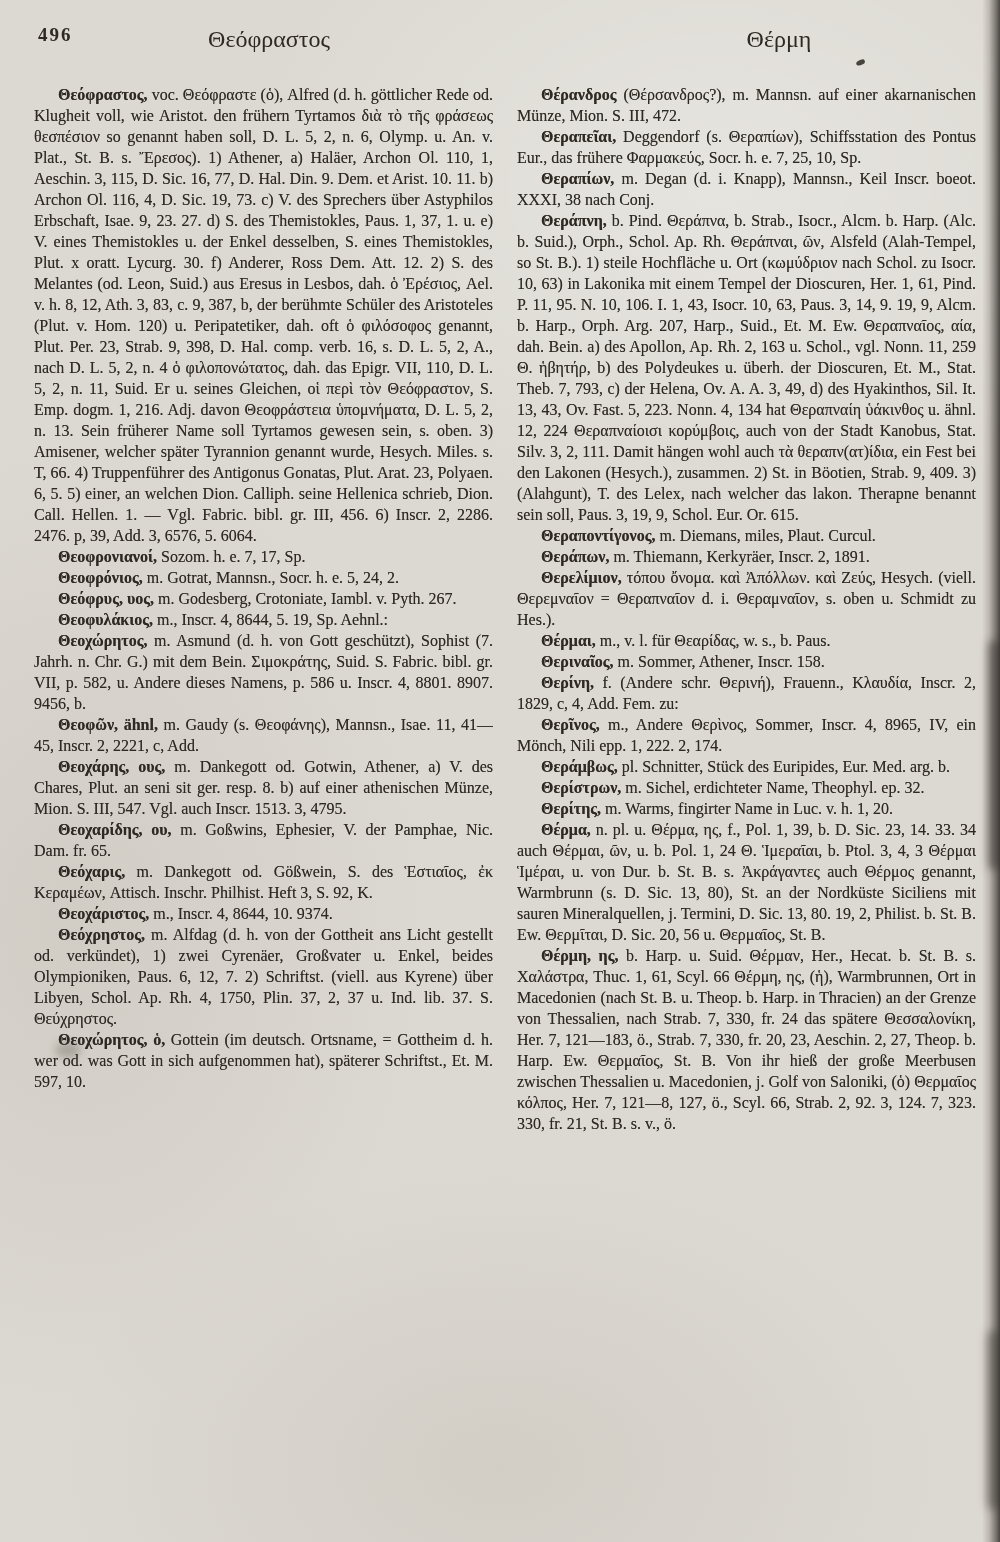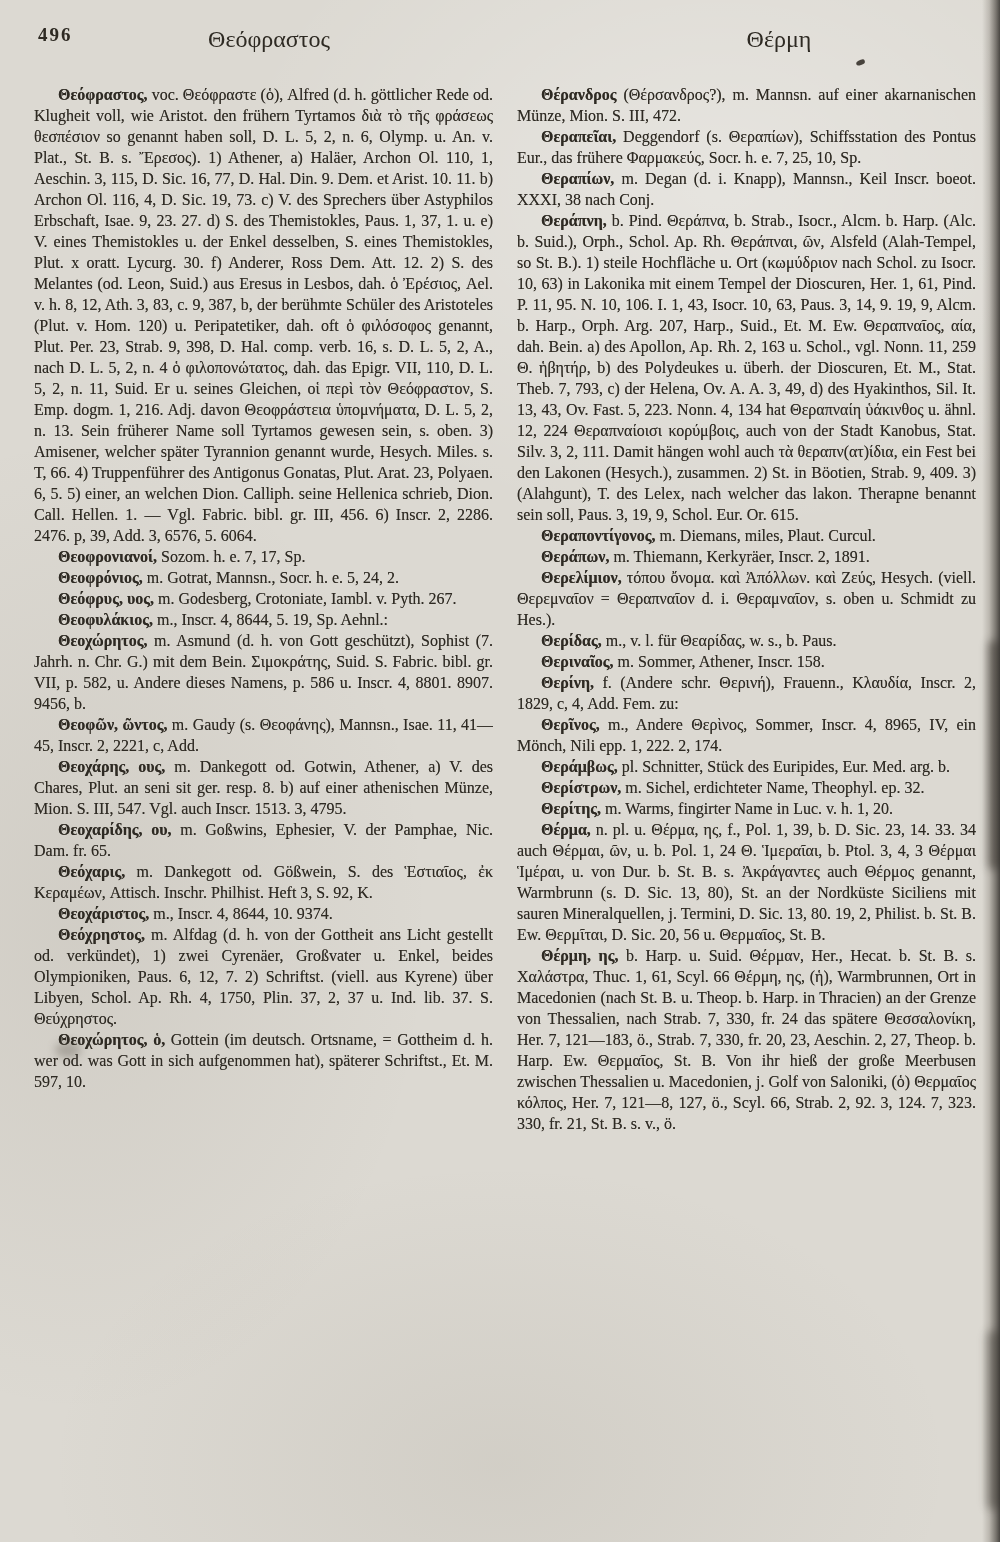--- a/index.html
+++ b/index.html
@@ -79,38 +79,38 @@
 
   <div class="columns">
 
     <div class="col">
       <p class="entry"><b class="lemma">Θεόφραστος,</b><span>voc. Θεόφραστε (ὁ), Alfred (d. h. göttlicher Rede od. Klugheit voll, wie Aristot. den frühern Tyrtamos διὰ τὸ τῆς φράσεως θεσπέσιον so genannt haben soll, D. L. 5, 2, n. 6, Olymp. u. An. v. Plat., St. B. s. Ἔρεσος). 1) Athener, a) Haläer, Archon Ol. 110, 1, Aeschin. 3, 115, D. Sic. 16, 77, D. Hal. Din. 9. Dem. et Arist. 10. 11. b) Archon Ol. 116, 4, D. Sic. 19, 73. c) V. des Sprechers über Astyphilos Erbschaft, Isae. 9, 23. 27. d) S. des Themistokles, Paus. 1, 37, 1. u. e) V. eines Themistokles u. der Enkel desselben, S. eines Themistokles, Plut. x oratt. Lycurg. 30. f) Anderer, Ross Dem. Att. 12. 2) S. des Melantes (od. Leon, Suid.) aus Eresus in Lesbos, dah. ὁ Ἐρέσιος, Ael. v. h. 8, 12, Ath. 3, 83, c. 9, 387, b, der berühmte Schüler des Aristoteles (Plut. v. Hom. 120) u. Peripatetiker, dah. oft ὁ φιλόσοφος genannt, Plut. Per. 23, Strab. 9, 398, D. Hal. comp. verb. 16, s. D. L. 5, 2, A., nach D. L. 5, 2, n. 4 ὁ φιλοπονώτατος, dah. das Epigr. VII, 110, D. L. 5, 2, n. 11, Suid. Er u. seines Gleichen, οἱ περὶ τὸν Θεόφραστον, S. Emp. dogm. 1, 216. Adj. davon Θεοφράστεια ὑπομνήματα, D. L. 5, 2, n. 13. Sein früherer Name soll Tyrtamos gewesen sein, s. oben. 3) Amisener, welcher später Tyrannion genannt wurde, Hesych. Miles. s. T, 66. 4) Truppenführer des Antigonus Gonatas, Plut. Arat. 23, Polyaen. 6, 5. 5) einer, an welchen Dion. Calliph. seine Hellenica schrieb, Dion. Call. Hellen. 1. — Vgl. Fabric. bibl. gr. III, 456. 6) Inscr. 2, 2286. 2476. p, 39, Add. 3, 6576, 5. 6064.</span></p>
       <p class="entry"><b class="lemma">Θεοφρονιανοί,</b><span>Sozom. h. e. 7, 17, Sp.</span></p>
       <p class="entry"><b class="lemma">Θεοφρόνιος,</b><span>m. Gotrat, Mannsn., Socr. h. e. 5, 24, 2.</span></p>
       <p class="entry"><b class="lemma">Θεόφρυς, υος,</b><span>m. Godesberg, Crotoniate, Iambl. v. Pyth. 267.</span></p>
       <p class="entry"><b class="lemma">Θεοφυλάκιος,</b><span>m., Inscr. 4, 8644, 5. 19, Sp. Aehnl.:</span></p>
       <p class="entry"><b class="lemma">Θεοχώρητος,</b><span>m. Asmund (d. h. von Gott geschützt), Sophist (7. Jahrh. n. Chr. G.) mit dem Bein. Σιμοκράτης, Suid. S. Fabric. bibl. gr. VII, p. 582, u. Andere dieses Namens, p. 586 u. Inscr. 4, 8801. 8907. 9456, b.</span></p>
-      <p class="entry"><b class="lemma">Θεοφῶν, ῶντος,</b><span>m. Gaudy (s. Θεοφάνης), Mannsn., Isae. 11, 41—45, Inscr. 2, 2221, c, Add.</span></p>
+      <p class="entry"><b class="lemma">Θεοφῶν, ähnl,</b><span>m. Gaudy (s. Θεοφάνης), Mannsn., Isae. 11, 41—45, Inscr. 2, 2221, c, Add.</span></p>
       <p class="entry"><b class="lemma">Θεοχάρης, ους,</b><span>m. Dankegott od. Gotwin, Athener, a) V. des Chares, Plut. an seni sit ger. resp. 8. b) auf einer athenischen Münze, Mion. S. III, 547. Vgl. auch Inscr. 1513. 3, 4795.</span></p>
       <p class="entry"><b class="lemma">Θεοχαρίδης, ου,</b><span>m. Goßwins, Ephesier, V. der Pamphae, Nic. Dam. fr. 65.</span></p>
       <p class="entry"><b class="lemma">Θεόχαρις,</b><span>m. Dankegott od. Gößwein, S. des Ἑστιαῖος, ἐκ Κεραμέων, Attisch. Inschr. Philhist. Heft 3, S. 92, K.</span></p>
       <p class="entry"><b class="lemma">Θεοχάριστος,</b><span>m., Inscr. 4, 8644, 10. 9374.</span></p>
       <p class="entry"><b class="lemma">Θεόχρηστος,</b><span>m. Alfdag (d. h. von der Gottheit ans Licht gestellt od. verkündet), 1) zwei Cyrenäer, Großvater u. Enkel, beides Olympioniken, Paus. 6, 12, 7. 2) Schriftst. (viell. aus Kyrene) über Libyen, Schol. Ap. Rh. 4, 1750, Plin. 37, 2, 37 u. Ind. lib. 37. S. Θεύχρηστος.</span></p>
       <p class="entry"><b class="lemma">Θεοχώρητος, ὁ,</b><span>Gottein (im deutsch. Ortsname, = Gottheim d. h. wer od. was Gott in sich aufgenommen hat), späterer Schriftst., Et. M. 597, 10.</span></p>
     </div>
 
     <div class="col">
       <p class="entry"><b class="lemma">Θέρανδρος</b><span>(Θέρσανδρος?), m. Mannsn. auf einer akarnanischen Münze, Mion. S. III, 472.</span></p>
       <p class="entry"><b class="lemma">Θεραπεῖαι,</b><span>Deggendorf (s. Θεραπίων), Schiffsstation des Pontus Eur., das frühere Φαρμακεύς, Socr. h. e. 7, 25, 10, Sp.</span></p>
       <p class="entry"><b class="lemma">Θεραπίων,</b><span>m. Degan (d. i. Knapp), Mannsn., Keil Inscr. boeot. XXXI, 38 nach Conj.</span></p>
       <p class="entry"><b class="lemma">Θεράπνη,</b><span>b. Pind. Θεράπνα, b. Strab., Isocr., Alcm. b. Harp. (Alc. b. Suid.), Orph., Schol. Ap. Rh. Θεράπναι, ῶν, Alsfeld (Alah-Tempel, so St. B.). 1) steile Hochfläche u. Ort (κωμύδριον nach Schol. zu Isocr. 10, 63) in Lakonika mit einem Tempel der Dioscuren, Her. 1, 61, Pind. P. 11, 95. N. 10, 106. I. 1, 43, Isocr. 10, 63, Paus. 3, 14, 9. 19, 9, Alcm. b. Harp., Orph. Arg. 207, Harp., Suid., Et. M. Ew. Θεραπναῖος, αία, dah. Bein. a) des Apollon, Ap. Rh. 2, 163 u. Schol., vgl. Nonn. 11, 259 Θ. ἡβητήρ, b) des Polydeukes u. überh. der Dioscuren, Et. M., Stat. Theb. 7, 793, c) der Helena, Ov. A. A. 3, 49, d) des Hyakinthos, Sil. It. 13, 43, Ov. Fast. 5, 223. Nonn. 4, 134 hat Θεραπναίη ὑάκινθος u. ähnl. 12, 224 Θεραπναίοισι κορύμβοις, auch von der Stadt Kanobus, Stat. Silv. 3, 2, 111. Damit hängen wohl auch τὰ θεραπν(ατ)ίδια, ein Fest bei den Lakonen (Hesych.), zusammen. 2) St. in Böotien, Strab. 9, 409. 3) (Alahgunt), T. des Lelex, nach welcher das lakon. Therapne benannt sein soll, Paus. 3, 19, 9, Schol. Eur. Or. 615.</span></p>
       <p class="entry"><b class="lemma">Θεραποντίγονος,</b><span>m. Diemans, miles, Plaut. Curcul.</span></p>
       <p class="entry"><b class="lemma">Θεράπων,</b><span>m. Thiemann, Kerkyräer, Inscr. 2, 1891.</span></p>
       <p class="entry"><b class="lemma">Θερελίμιον,</b><span>τόπου ὄνομα. καὶ Ἀπόλλων. καὶ Ζεύς, Hesych. (viell. Θερεμναῖον = Θεραπναῖον d. i. Θεραμναῖον, s. oben u. Schmidt zu Hes.).</span></p>
-      <p class="entry"><b class="lemma">Θερίδας,</b><span>m., v. l. für Θεαρίδας, w. s., b. Paus.</span></p>
+      <p class="entry"><b class="lemma">Θέρμαι,</b><span>m., v. l. für Θεαρίδας, w. s., b. Paus.</span></p>
       <p class="entry"><b class="lemma">Θεριναῖος,</b><span>m. Sommer, Athener, Inscr. 158.</span></p>
       <p class="entry"><b class="lemma">Θερίνη,</b><span>f. (Andere schr. Θερινή), Frauenn., Κλαυδία, Inscr. 2, 1829, c, 4, Add. Fem. zu:</span></p>
       <p class="entry"><b class="lemma">Θερῖνος,</b><span>m., Andere Θερὶνος, Sommer, Inscr. 4, 8965, IV, ein Mönch, Nili epp. 1, 222. 2, 174.</span></p>
       <p class="entry"><b class="lemma">Θεράμβως,</b><span>pl. Schnitter, Stück des Euripides, Eur. Med. arg. b.</span></p>
       <p class="entry"><b class="lemma">Θερίστρων,</b><span>m. Sichel, erdichteter Name, Theophyl. ep. 32.</span></p>
       <p class="entry"><b class="lemma">Θερίτης,</b><span>m. Warms, fingirter Name in Luc. v. h. 1, 20.</span></p>
       <p class="entry"><b class="lemma">Θέρμα,</b><span>n. pl. u. Θέρμα, ης, f., Pol. 1, 39, b. D. Sic. 23, 14. 33. 34 auch Θέρμαι, ῶν, u. b. Pol. 1, 24 Θ. Ἱμεραῖαι, b. Ptol. 3, 4, 3 Θέρμαι Ἱμέραι, u. von Dur. b. St. B. s. Ἀκράγαντες auch Θέρμος genannt, Warmbrunn (s. D. Sic. 13, 80), St. an der Nordküste Siciliens mit sauren Mineralquellen, j. Termini, D. Sic. 13, 80. 19, 2, Philist. b. St. B. Ew. Θερμῖται, D. Sic. 20, 56 u. Θερμαῖος, St. B.</span></p>
       <p class="entry"><b class="lemma">Θέρμη, ης,</b><span>b. Harp. u. Suid. Θέρμαν, Her., Hecat. b. St. B. s. Χαλάστρα, Thuc. 1, 61, Scyl. 66 Θέρμη, ης, (ἡ), Warmbrunnen, Ort in Macedonien (nach St. B. u. Theop. b. Harp. in Thracien) an der Grenze von Thessalien, nach Strab. 7, 330, fr. 24 das spätere Θεσσαλονίκη, Her. 7, 121—183, ö., Strab. 7, 330, fr. 20, 23, Aeschin. 2, 27, Theop. b. Harp. Ew. Θερμαῖος, St. B. Von ihr hieß der große Meerbusen zwischen Thessalien u. Macedonien, j. Golf von Saloniki, (ὁ) Θερμαῖος κόλπος, Her. 7, 121—8, 127, ö., Scyl. 66, Strab. 2, 92. 3, 124. 7, 323. 330, fr. 21, St. B. s. v., ö.</span></p>
     </div>
 

